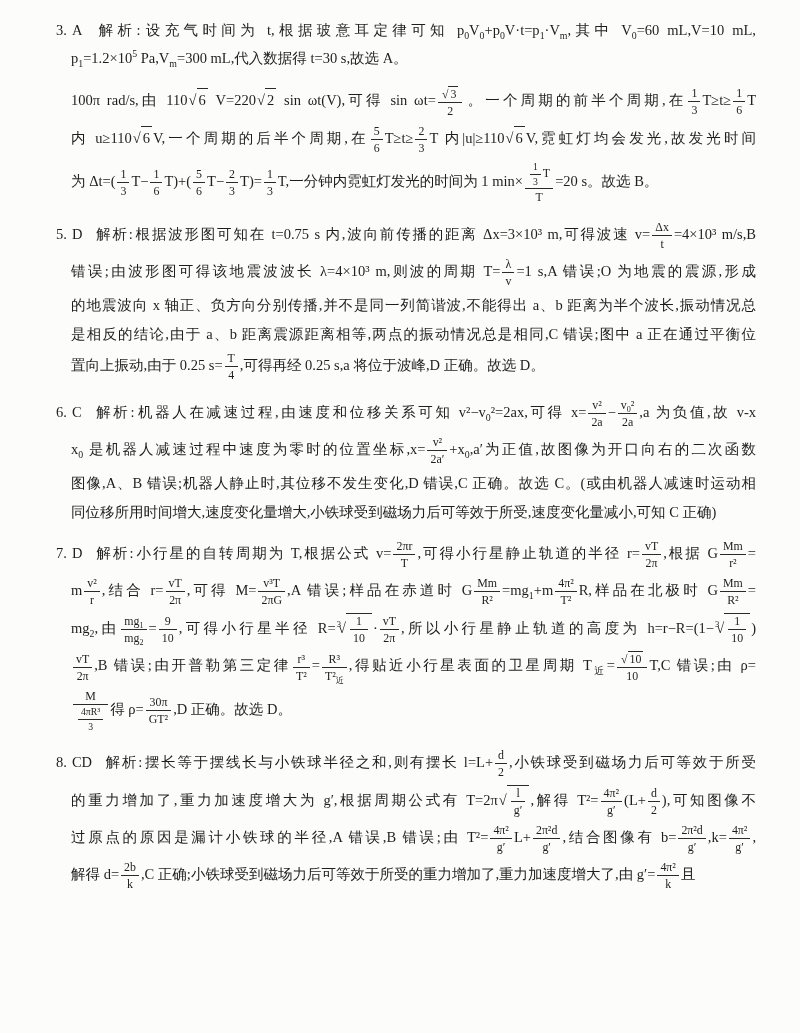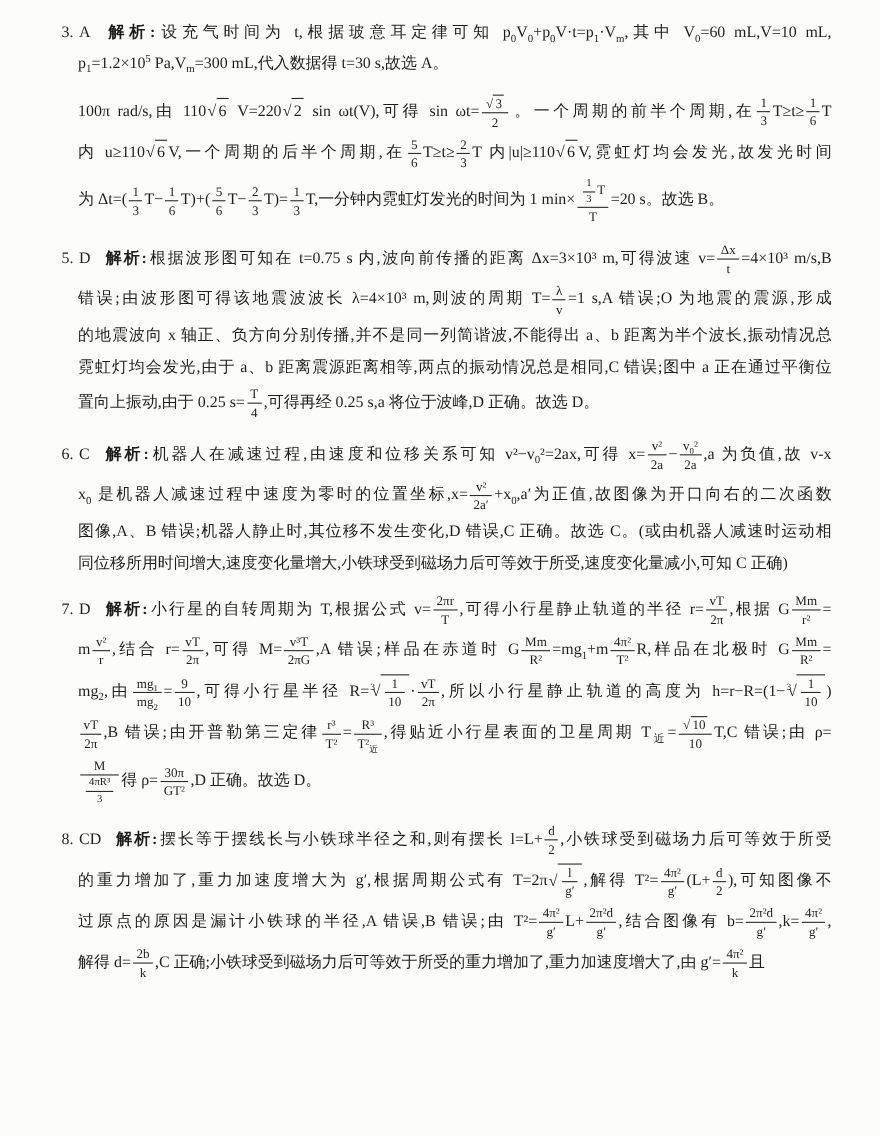--- a/index.html
+++ b/index.html
@@ -12,21 +12,21 @@
   }
   .question{margin-bottom:10px;padding-left:15px;}
   .qline{
     text-align:justify;text-align-last:justify;
     line-height:1.55;padding:3px 0;min-height:22px;
   }
   .question .qline:last-child{text-align-last:left;}
   .qline.first{margin-left:-15px;}
   .qnum{margin-right:5px;white-space:nowrap;}
   .qans{margin-right:12px;}
-  .qlabel{font-weight:bold;margin-right:1px;}
+  .qlabel{font-weight:normal;margin-right:1px;}
   
   .frac{display:inline-block;vertical-align:middle;text-align:center;
         font-size:0.82em;line-height:1.18;margin:0 2px;text-align-last:center;}
   .fnum{display:block;padding:0 3px 1px;border-bottom:1px solid #2a2a2a;}
   .fden{display:block;padding:1px 3px 0;}
   
   .sqrt{display:inline-block;white-space:nowrap;margin:0 1px;}
   .rsym{display:inline-block;}
   .rbody{display:inline-block;border-top:1px solid #2a2a2a;padding:0 2px;}
   .ridx{font-size:0.6em;vertical-align:super;margin-right:-3px;}
@@ -49,21 +49,21 @@
         <div class="qline">内 u≥110<span class="sqrt"><span class="rsym">√</span><span class="rbody">6</span></span>V,一个周期的后半个周期,在<span class="frac"><span class="fnum">5</span><span class="fden">6</span></span>T≥t≥<span class="frac"><span class="fnum">2</span><span class="fden">3</span></span>T 内|u|≥110<span class="sqrt"><span class="rsym">√</span><span class="rbody">6</span></span>V,霓虹灯均会发光,故发光时间</div>
         <div class="qline">为 Δt=(<span class="frac"><span class="fnum">1</span><span class="fden">3</span></span>T−<span class="frac"><span class="fnum">1</span><span class="fden">6</span></span>T)+(<span class="frac"><span class="fnum">5</span><span class="fden">6</span></span>T−<span class="frac"><span class="fnum">2</span><span class="fden">3</span></span>T)=<span class="frac"><span class="fnum">1</span><span class="fden">3</span></span>T,一分钟内霓虹灯发光的时间为 1 min×<span class="frac"><span class="fnum"><span class="frac"><span class="fnum">1</span><span class="fden">3</span></span>T</span><span class="fden">T</span></span>=20 s。故选 B。</div>
       </div>
 
   <div class="question">
     <div class="qline first">
       <span class="qnum">5.</span><span class="qans">D</span><span class="qlabel">解析:</span><span class="qtext">根据波形图可知在 t=0.75 s 内,波向前传播的距离 Δx=3×10³ m,可得波速 v=<span class="frac"><span class="fnum">Δx</span><span class="fden">t</span></span>=4×10³ m/s,B</span>
     </div>
   <div class="qline">错误;由波形图可得该地震波波长 λ=4×10³ m,则波的周期 T=<span class="frac"><span class="fnum">λ</span><span class="fden">v</span></span>=1 s,A 错误;O 为地震的震源,形成</div>
         <div class="qline">的地震波向 x 轴正、负方向分别传播,并不是同一列简谐波,不能得出 a、b 距离为半个波长,振动情况总</div>
-        <div class="qline">霓虹灯均会发光,由于 a、b 距离震源距离相等,两点的振动情况总是相同,C 错误;图中 a 正在通过平衡位</div>
+        <div class="qline">是相反的结论,由于 a、b 距离震源距离相等,两点的振动情况总是相同,C 错误;图中 a 正在通过平衡位</div>
         <div class="qline">置向上振动,由于 0.25 s=<span class="frac"><span class="fnum">T</span><span class="fden">4</span></span>,可得再经 0.25 s,a 将位于波峰,D 正确。故选 D。</div>
       </div>
 
   <div class="question">
     <div class="qline first">
       <span class="qnum">6.</span><span class="qans">C</span><span class="qlabel">解析:</span><span class="qtext">机器人在减速过程,由速度和位移关系可知 v²−v<sub>0</sub>²=2ax,可得 x=<span class="frac"><span class="fnum">v²</span><span class="fden">2a</span></span>−<span class="frac"><span class="fnum">v<sub>0</sub>²</span><span class="fden">2a</span></span>,a 为负值,故 v-x</span>
     </div>
         <div class="qline">x<sub>0</sub> 是机器人减速过程中速度为零时的位置坐标,x=<span class="frac"><span class="fnum">v²</span><span class="fden">2a′</span></span>+x<sub>0</sub>,a′为正值,故图像为开口向右的二次函数</div>
         <div class="qline">图像,A、B 错误;机器人静止时,其位移不发生变化,D 错误,C 正确。故选 C。(或由机器人减速时运动相</div>
         <div class="qline">同位移所用时间增大,速度变化量增大,小铁球受到磁场力后可等效于所受,速度变化量减小,可知 C 正确)</div>

